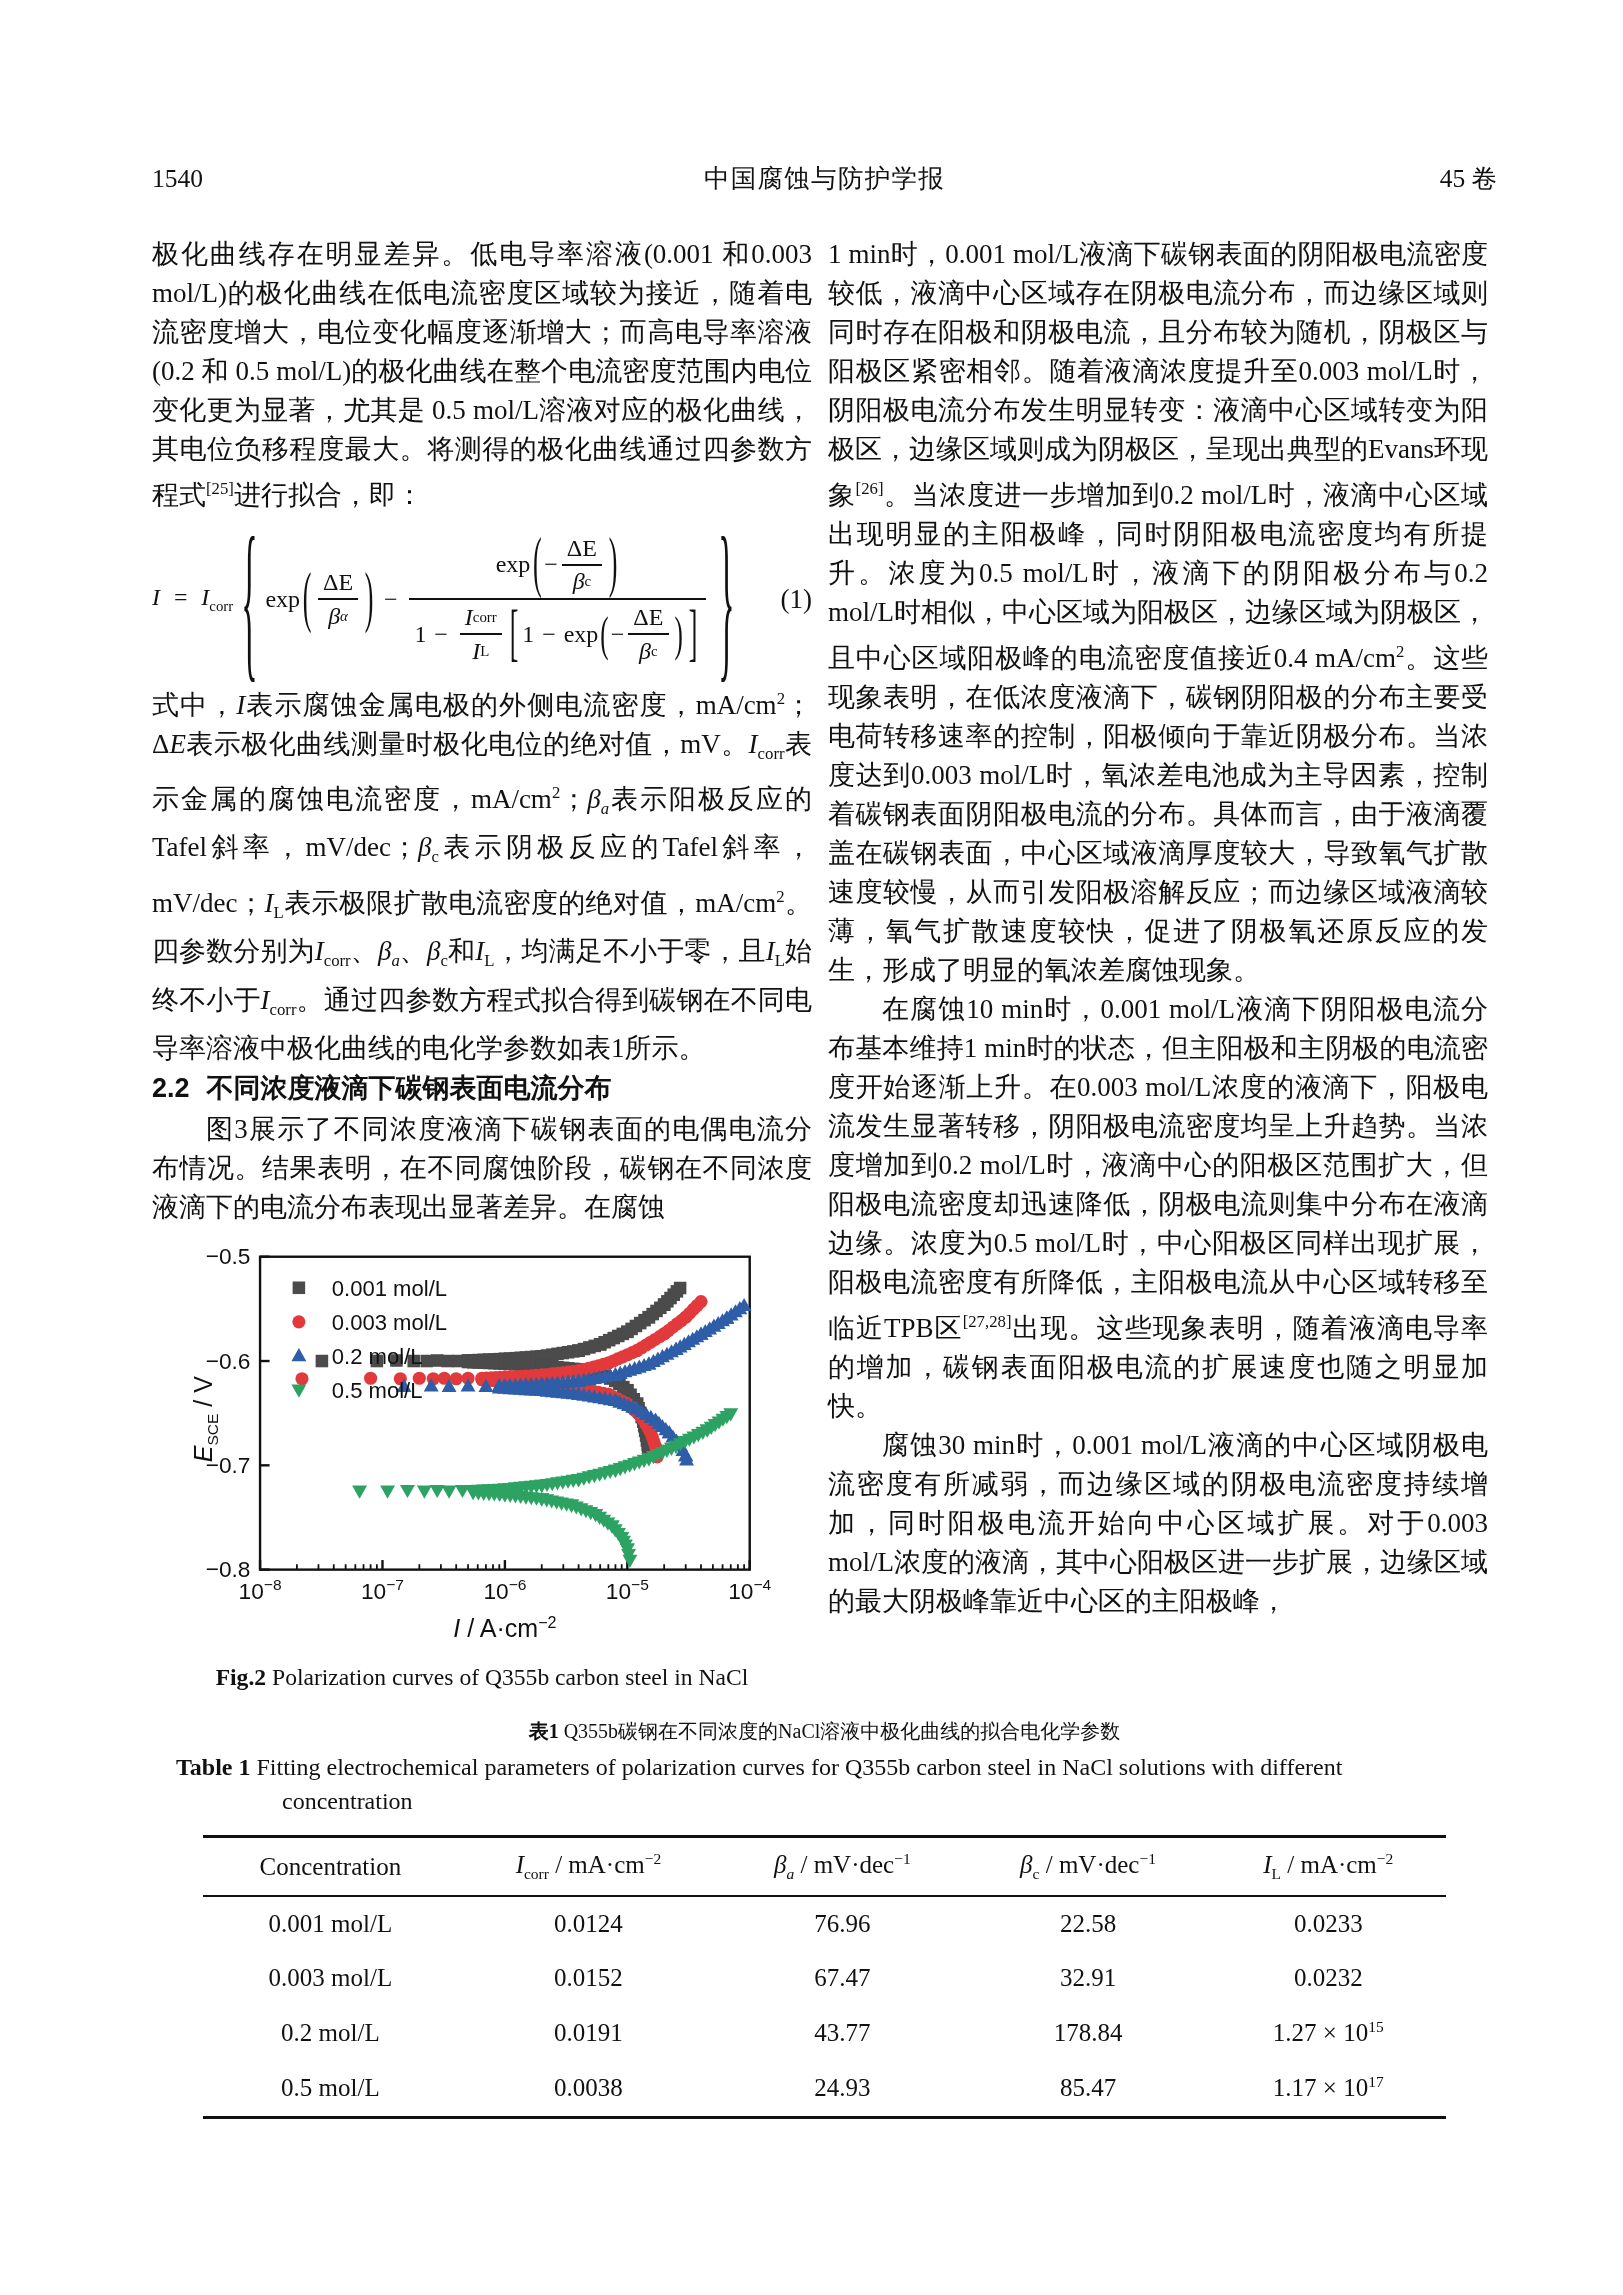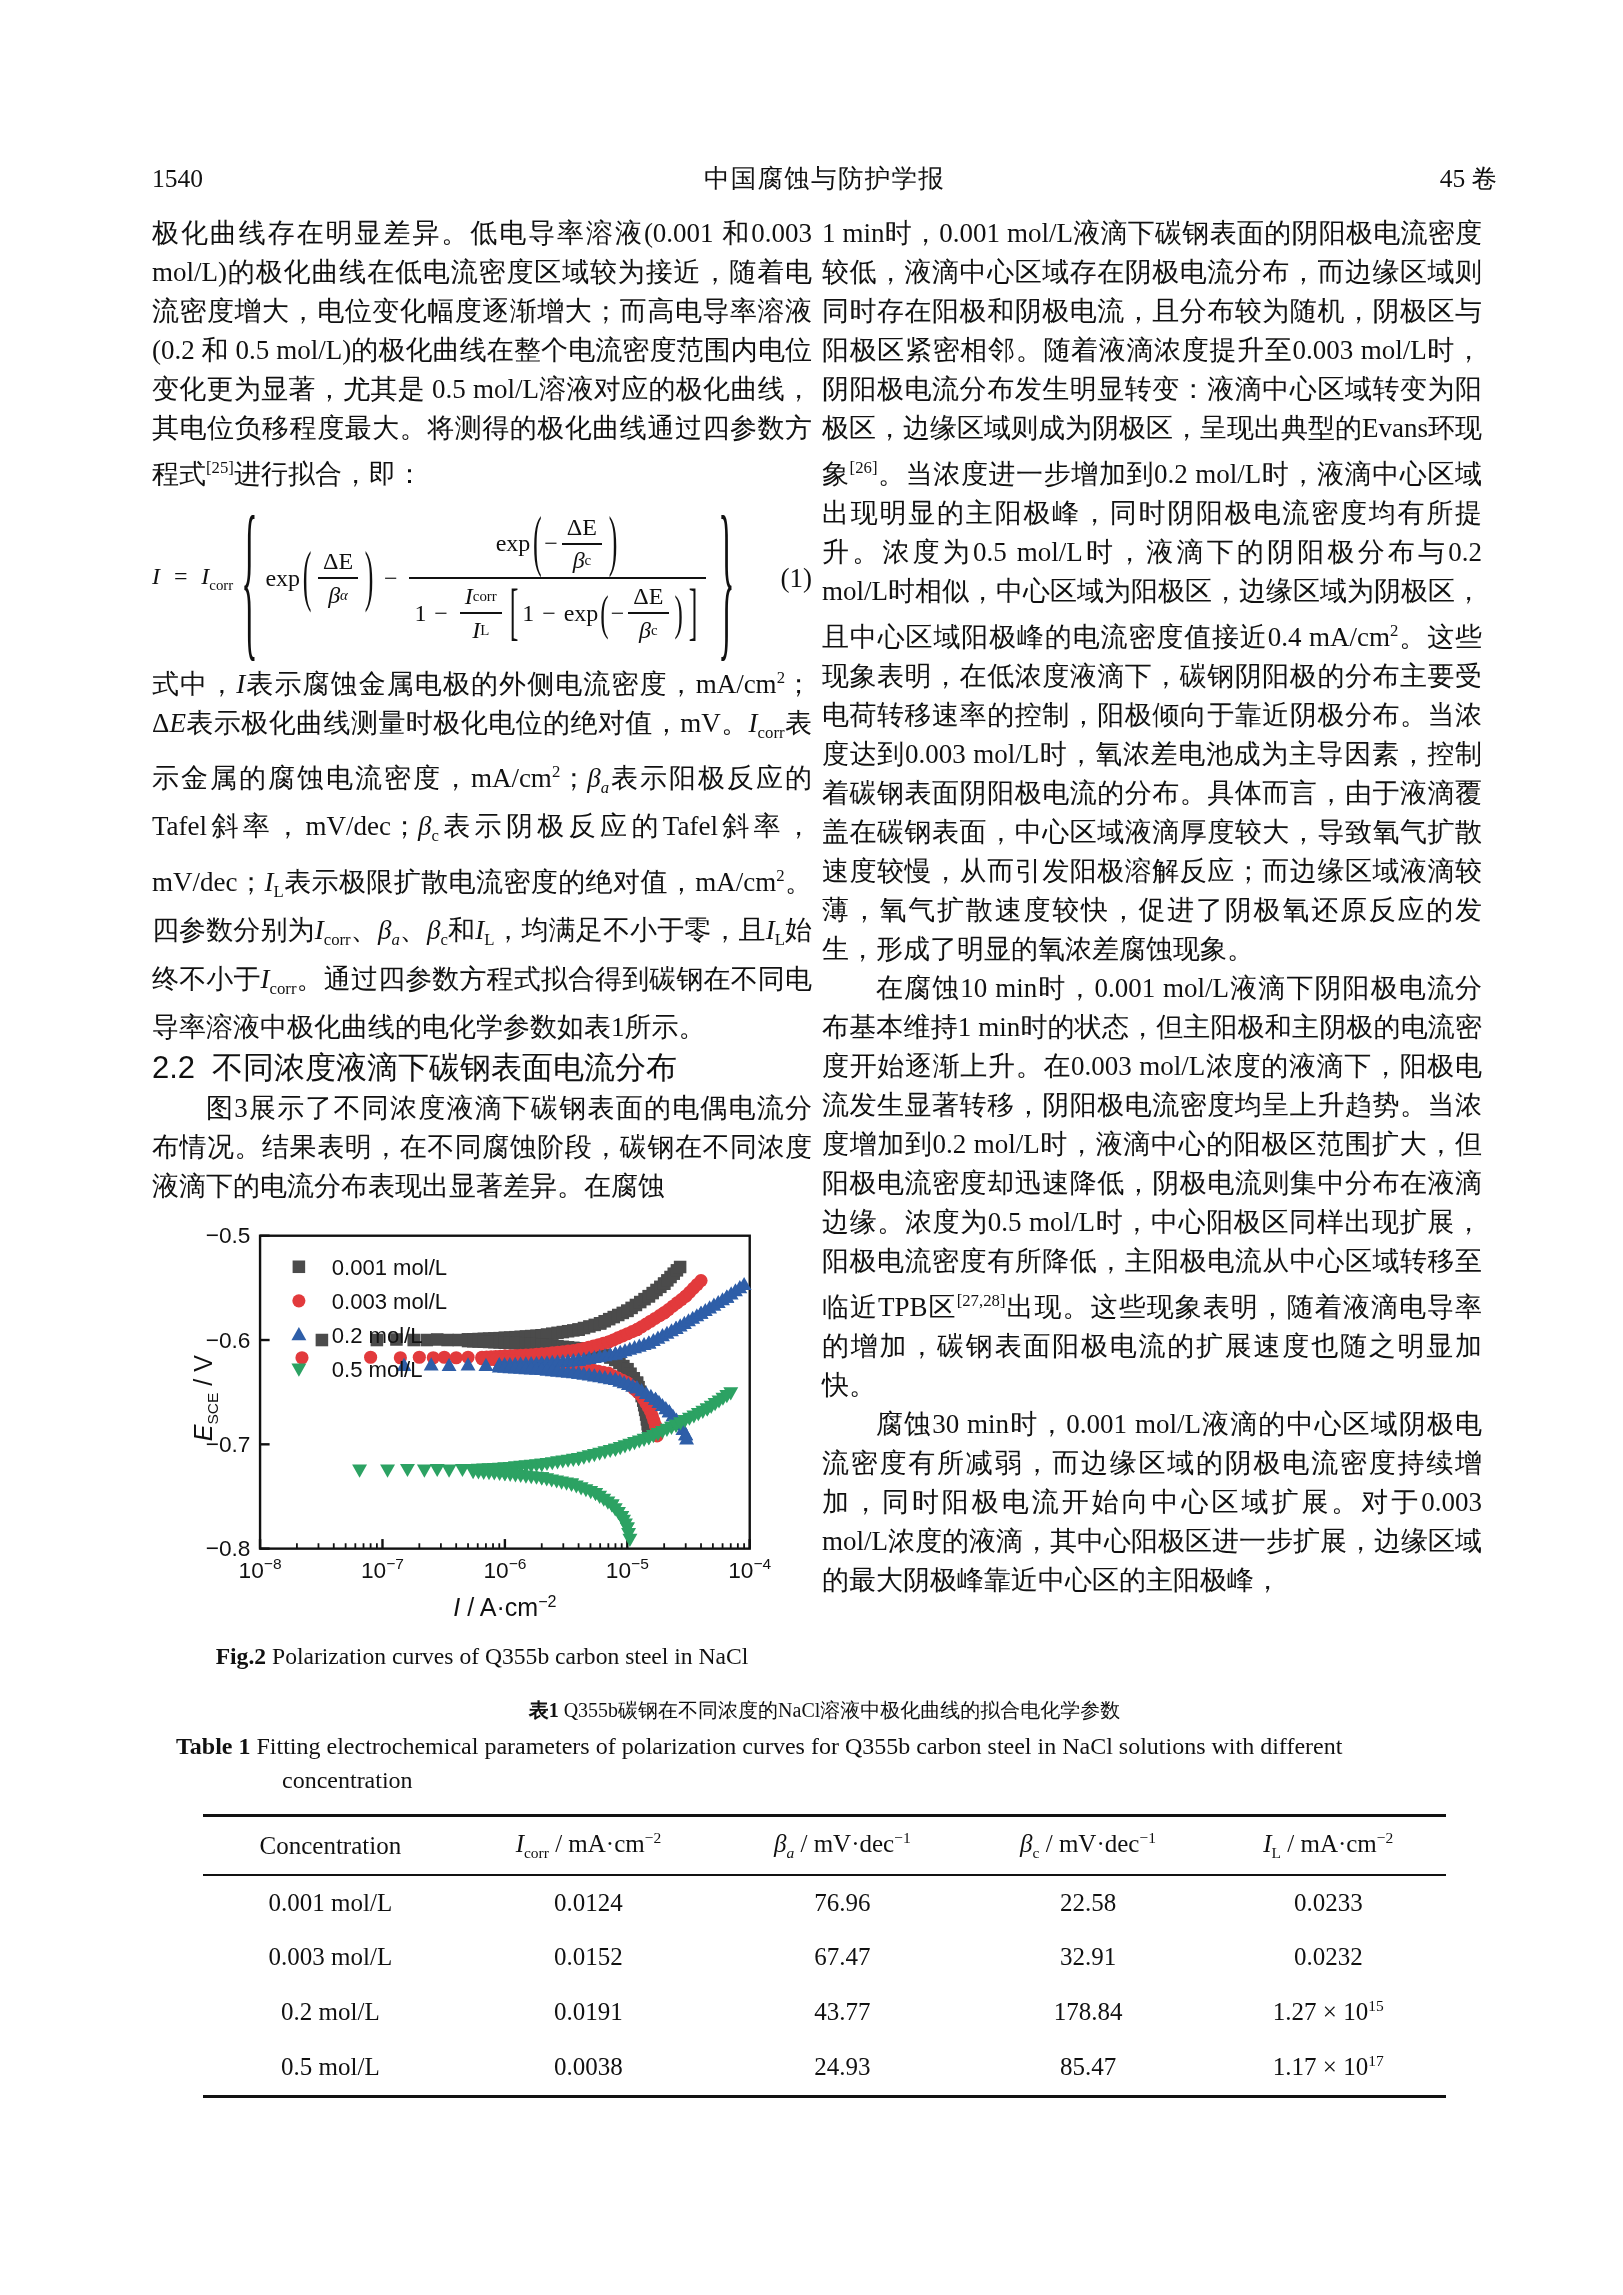--- a/index.html
+++ b/index.html
@@ -8,32 +8,32 @@
     font-family:"Liberation Serif","DejaVu Serif",serif;
     overflow:hidden;position:relative;
   }
   .page{padding:121px 126px 0 152px;}
   
   .runhead{display:flex;align-items:baseline;font-size:25.5px;}
   .runhead .pageno{width:170px;}
   .runhead .jtitle{flex:1;text-align:center;letter-spacing:1.3px;margin-top:40px;}
   .runhead .vol{width:170px;text-align:right;}
   
-  .columns{display:flex;gap:10px;margin-top:18px;}
+  .columns{display:flex;gap:16px;margin-top:39px;}
   .col{width:660px;font-size:27px;line-height:39px;text-align:justify;}
   .para{margin:0;}
   .para.indent{text-indent:2em;}
   sub{font-size:0.62em;}
   .r-t{}
   .r-i{font-style:italic;}
   .r-sub{vertical-align:sub;font-size:0.62em;}
   .r-isub{vertical-align:sub;font-size:0.62em;font-style:italic;}
   .r-sup{vertical-align:super;font-size:0.62em;}
   
-  .sec-head{font-weight:normal;font-size:31px;line-height:39px;margin:1.3px 0;text-align:left;
+  .sec-head{font-weight:bold;font-size:27px;line-height:39px;margin:1.3px 0;text-align:left;
     font-family:"Liberation Sans","DejaVu Sans",sans-serif;}
   .sec-head .num{margin-right:17px;}
   
   .equation{display:flex;align-items:center;margin:17px 0 11.8px 0;font-size:24px;line-height:1.1;}
   .equation i{font-style:italic;}
   .frac{display:inline-flex;flex-direction:column;align-items:center;vertical-align:middle;margin:0 3.9px;}
   .frac .num,.frac .den{display:inline-flex;align-items:center;padding:1.3px 5.2px;white-space:nowrap;}
   .frac .bar{align-self:stretch;border-top:2px solid #111;height:0;margin:1.3px 0;}
   .brace{display:inline-block;transform:scaleY(5.2);font-size:34px;margin:0 7.9px;font-weight:400;}
   .paren-m{display:inline-block;transform:scaleY(2.6);font-size:26px;margin:0 2.6px;}

